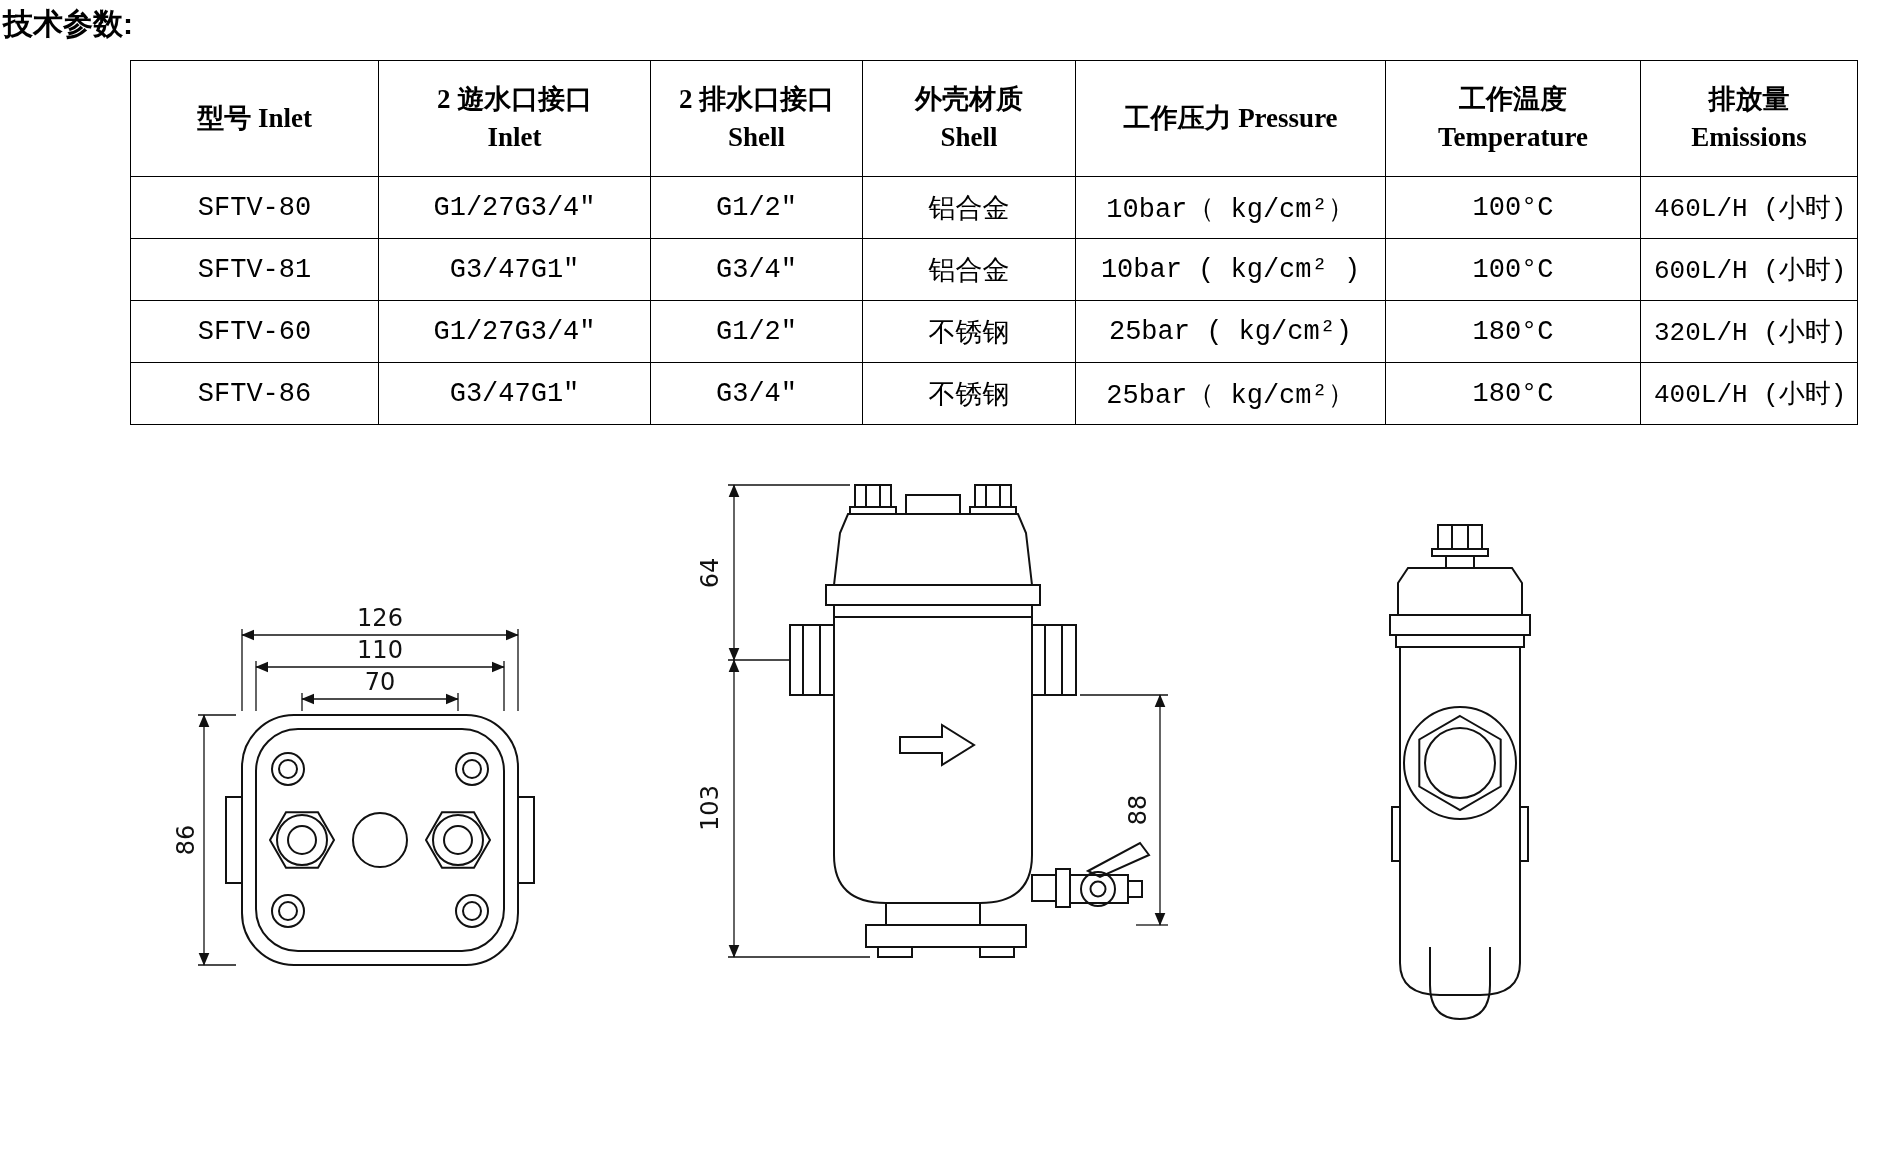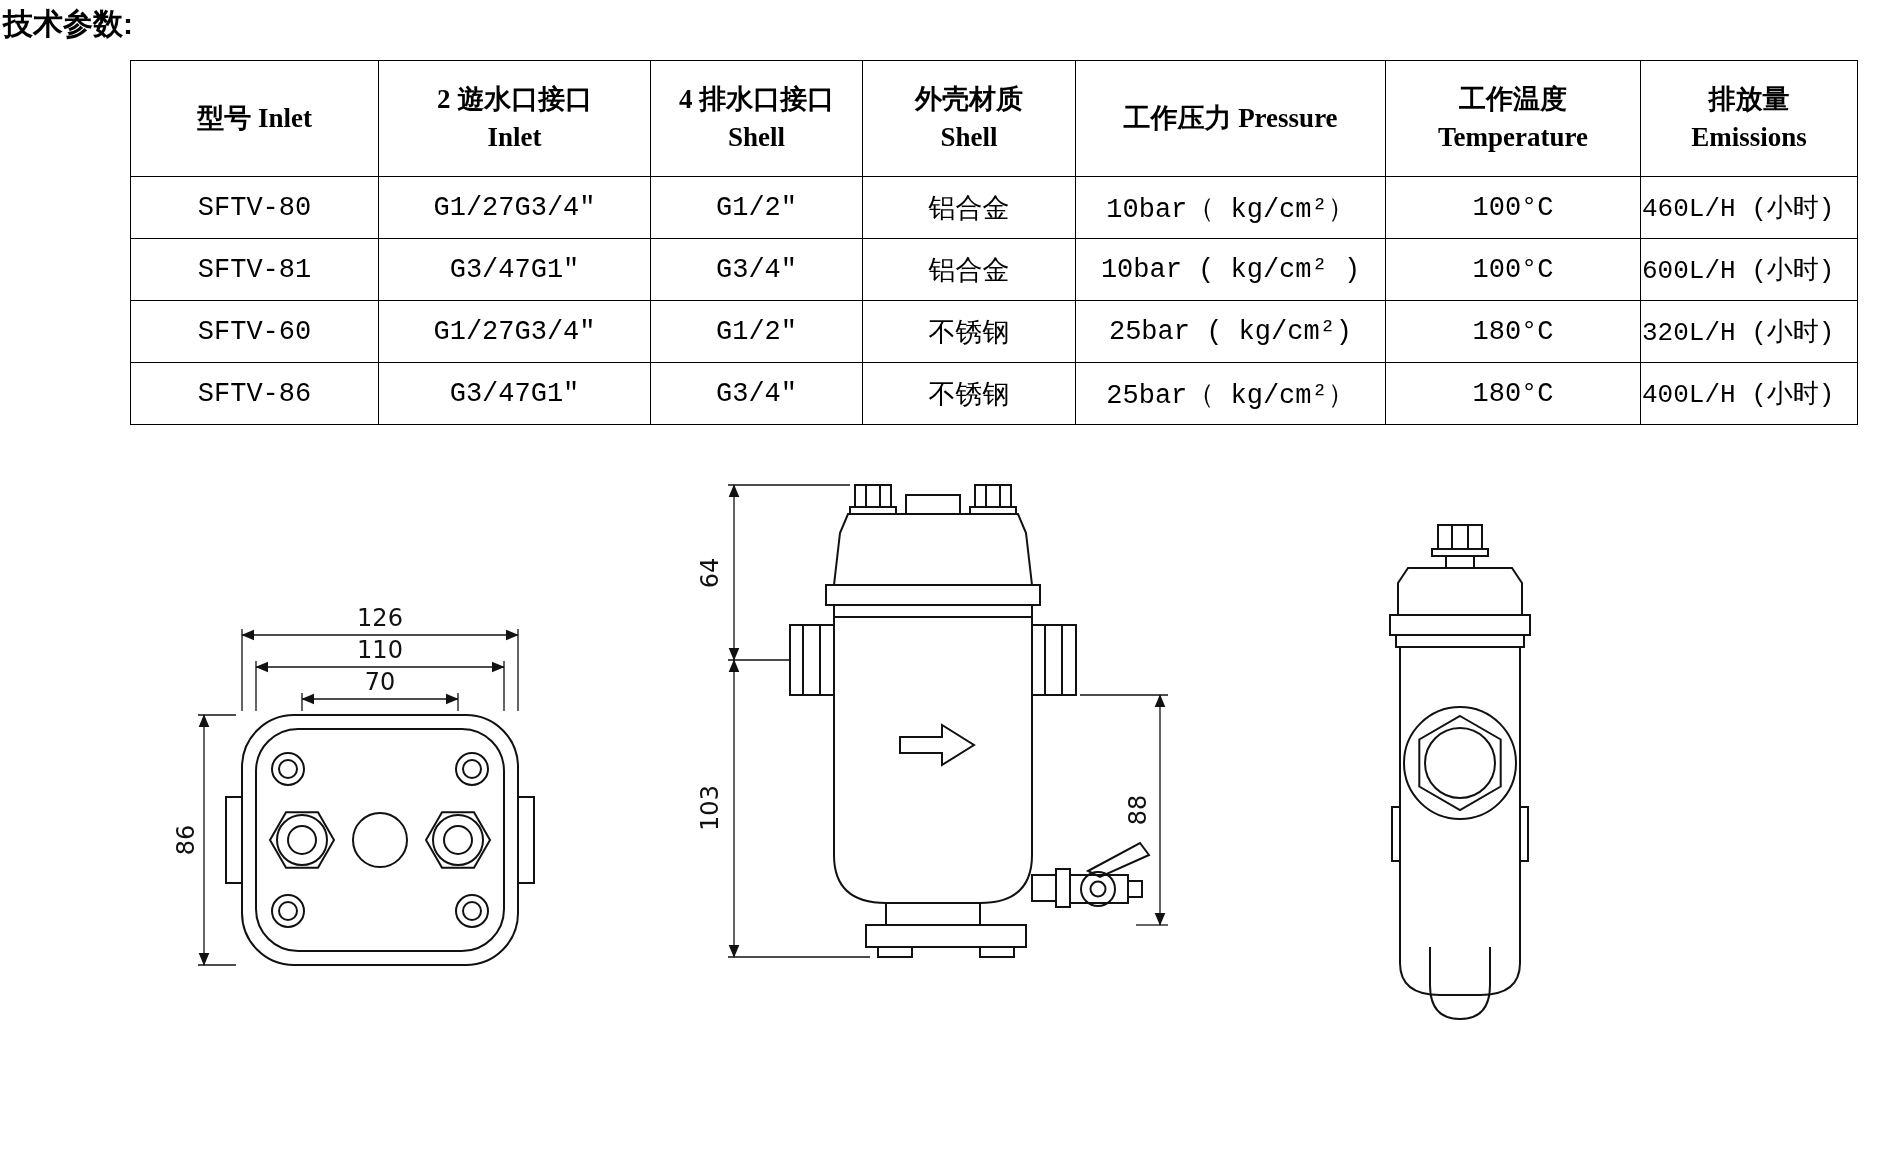--- a/index.html
+++ b/index.html
@@ -37,21 +37,21 @@
     line-height: 1.4;
   }
   table.spec th span { display: block; }
   table.spec td {
     height: 62px;
     font-size: 27px;
     font-family: Liberation Mono, monospace;
   }
   table.spec td.c-emis {
     text-align: left;
-    padding-left: 1px;
+    padding-left: 13px;
     font-size: 26px;
     margin-left: 40px;
   }
   .drawings {
     display: flex;
     align-items: flex-start;
     margin-top: 30px;
   }
   .dwg { display: block; }
   .dwg-top  { margin-left: 170px; margin-top: 60px; }
@@ -78,21 +78,21 @@
       <tr>
         <th>
             <span>型号 Inlet</span>
             <span></span>
           </th>
         <th>
             <span>2 遊水口接口</span>
             <span>Inlet</span>
           </th>
         <th>
-            <span>4 排水口接口</span>
+            <span>2 排水口接口</span>
             <span>Shell</span>
           </th>
         <th>
             <span>外壳材质</span>
             <span>Shell</span>
           </th>
         <th>
             <span>工作压力  Pressure</span>
             <span></span>
           </th>

